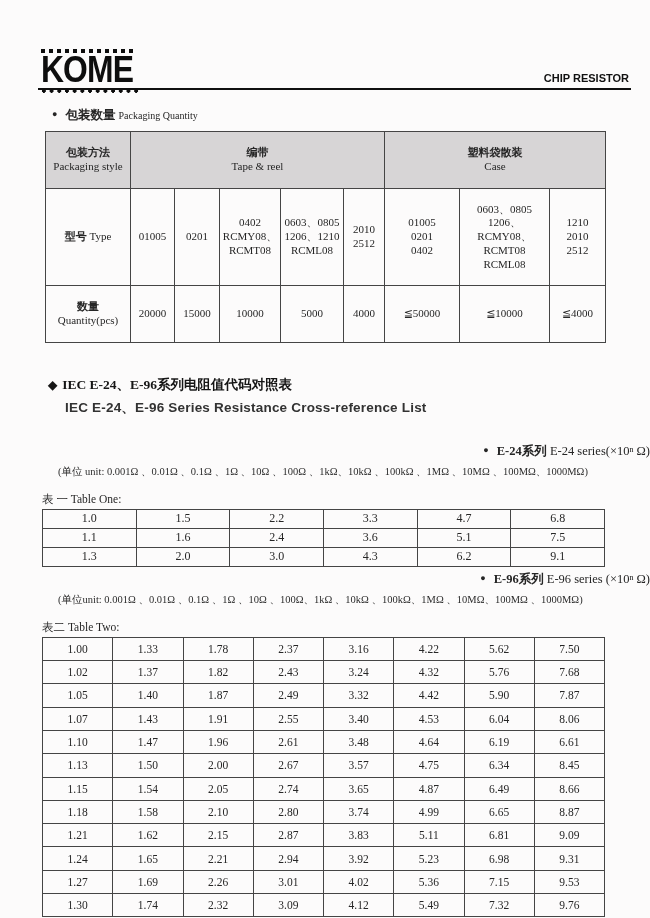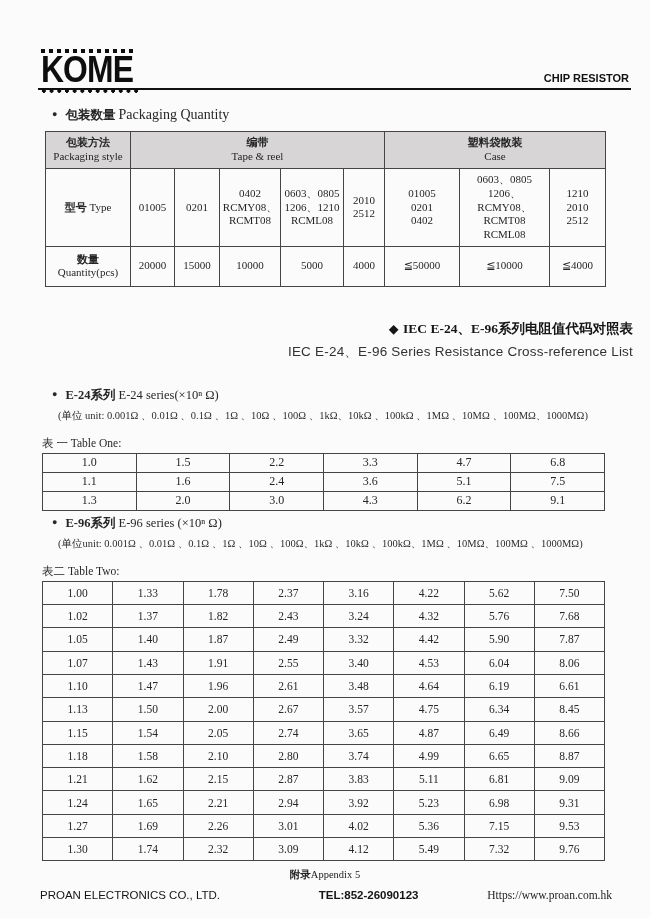--- a/index.html
+++ b/index.html
@@ -20,37 +20,37 @@
   .logo-dots-bottom { width:100px; height:6px; margin-top:1px;
     background-image:radial-gradient(circle at 3px 3px,#0e0e0e 1.7px,transparent 2px);
     background-size:7.7px 6px; }
   .chip-label { position:absolute; right:21px; bottom:4px;
     font-family:"Liberation Sans",sans-serif; font-weight:bold; font-size:11px; color:#111; }
   .header-rule { border-top:2px solid #101010; margin:0 19px 0 38px; }
   
   .bullet { font-size:9px; vertical-align:2px; margin-right:8px; }
   .zh { font-weight:bold; }
   .sec1-title { margin:17px 0 7px 52px; font-size:12.5px; }
-  .sec1-title .en { font-size:14px; }
+  .sec1-title .en { font-size:10px; }
   
   .pkg-table { margin-left:45px; width:560px; border-collapse:collapse;
     font-size:11px; table-layout:fixed; }
   .pkg-table td { border:1px solid #454545; text-align:center; vertical-align:middle;
-    padding:4px 1px; white-space:pre-line; line-height:1.25; }
+    padding:14px 1px; white-space:pre-line; line-height:1.25; }
   .pkg-table .hdr { background:#d7d5d6; height:37px; }
   .pkg-table .type-row td { height:52px; }
   .pkg-table .qty-row td { height:40px; }
   
-  .xref { margin:33px 17px 0 48px;text-align:right; }
+  .xref { margin:33px 0 0 48px; }
   .xref-zh { font-size:13.5px; font-weight:bold; color:#161616; }
   .xref-zh .diamond { font-size:12px; margin-right:5px; }
-  .xref-en { font-family:"Liberation Sans",sans-serif; font-weight:normal;
+  .xref-en { font-family:"Liberation Sans",sans-serif; font-weight:bold;
     font-size:13.5px; color:#323232; margin:5px 0 0 17px; letter-spacing:0.2px; }
   
-  .series-line { margin:26px 0 0 52px; font-size:12.5px; }
+  .series-line { margin:26px 0 0 52px; font-size:12.5px;text-align:right; }
   .series-line.second { margin-top:4px; }
   .unit-line { margin:5px 0 0 58px; font-size:10.5px; color:#2c2c2c; }
   .tbl-label { margin:13px 0 2px 42px; font-size:11.5px; }
   
   .val-table { margin-left:42px; width:563px; border-collapse:collapse;
     table-layout:fixed; }
   .val-table td { border:1px solid #454545; text-align:center; vertical-align:middle; }
   .t1 { font-size:12px; }
   .t1 td { height:19px; }
   .t2 { font-size:11.5px; }

